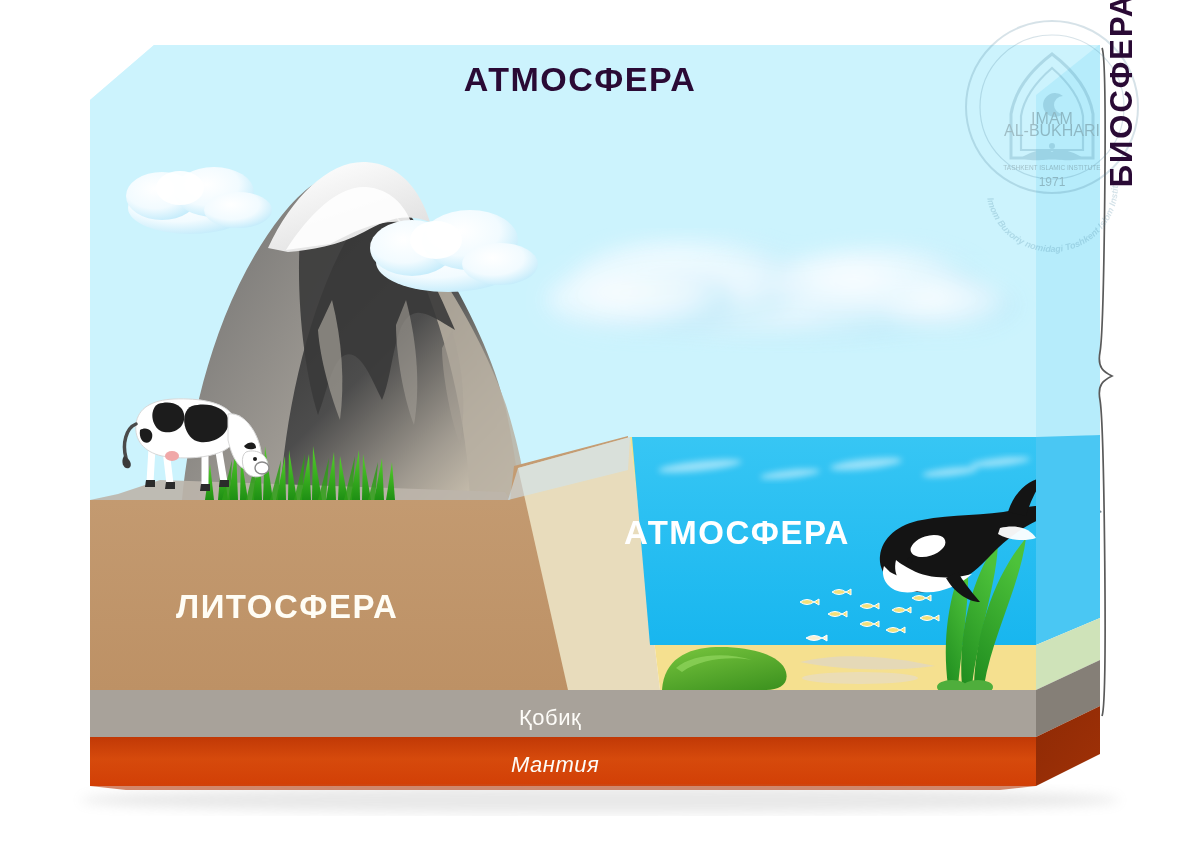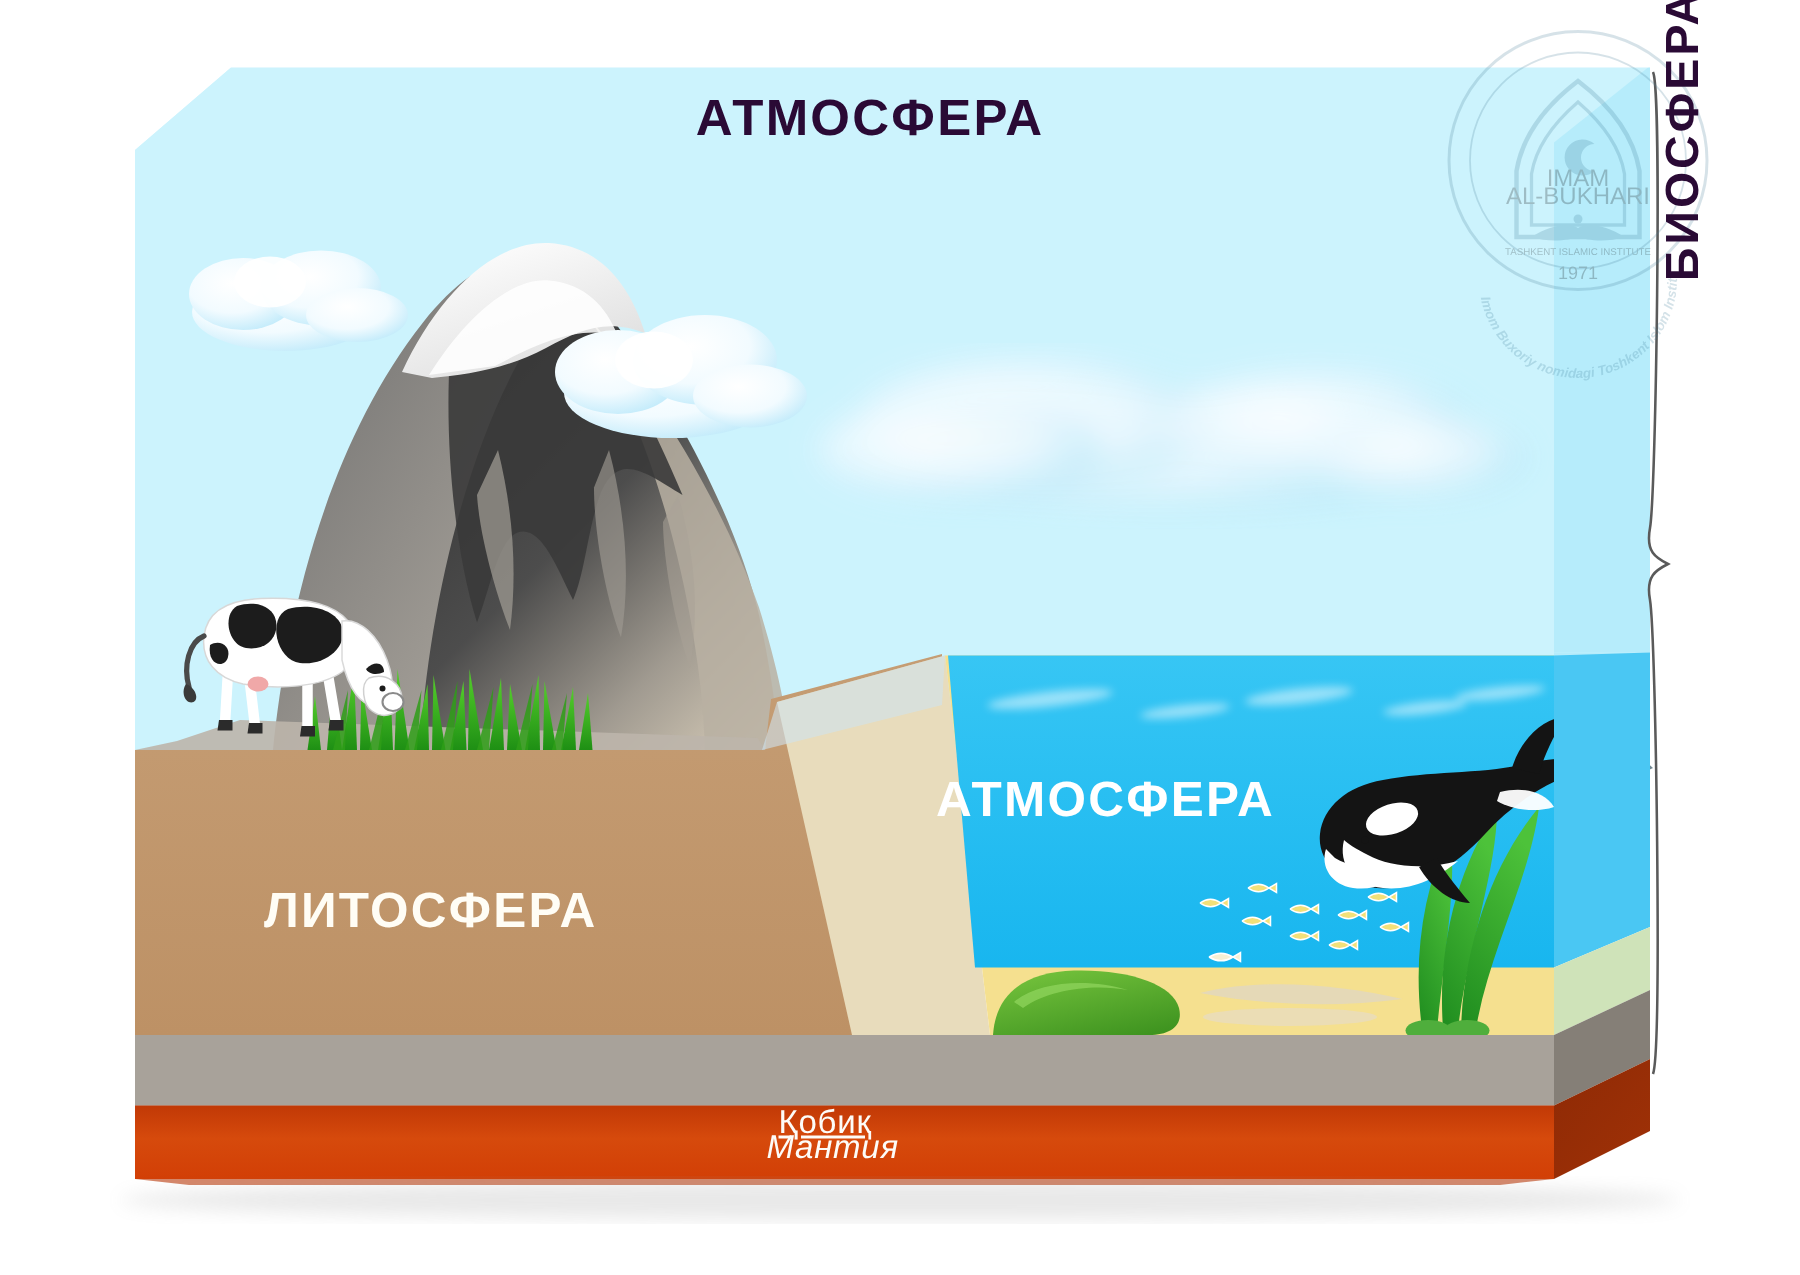--- a/index.html
+++ b/index.html
@@ -12,21 +12,21 @@
   #atmos-label{left:0;top:60px;width:1160px;text-align:center;
      font-size:34px;color:#2a0a35;}
   #litho-label{left:176px;top:588px;font-size:33px;color:#fffdf5;}
   #hydro-label{left:624px;top:514px;font-size:33px;color:#ffffff;}
   #bio-label{position:absolute;left:1104px;top:255px;width:330px;
      transform:rotate(-90deg);transform-origin:0 0;
      font-size:31px;font-weight:bold;color:#2a0a35;letter-spacing:2px;
      text-align:center;}
   .thin{position:absolute;font-weight:400;color:#fdfcf8;font-size:22px;
         letter-spacing:0.5px;}
-  #crust-label{left:519px;top:735px;text-decoration:underline;}
+  #crust-label{left:519px;top:705px;}
   #mantle-label{left:511px;top:752px;font-style:italic;}
 </style>
 </head>
 <body>
 
 <div id="stage">
 
 <svg id="scene" viewBox="0 0 1200 850">
   <defs>
     <linearGradient id="gLand" x1="0" y1="0" x2="0" y2="1">

